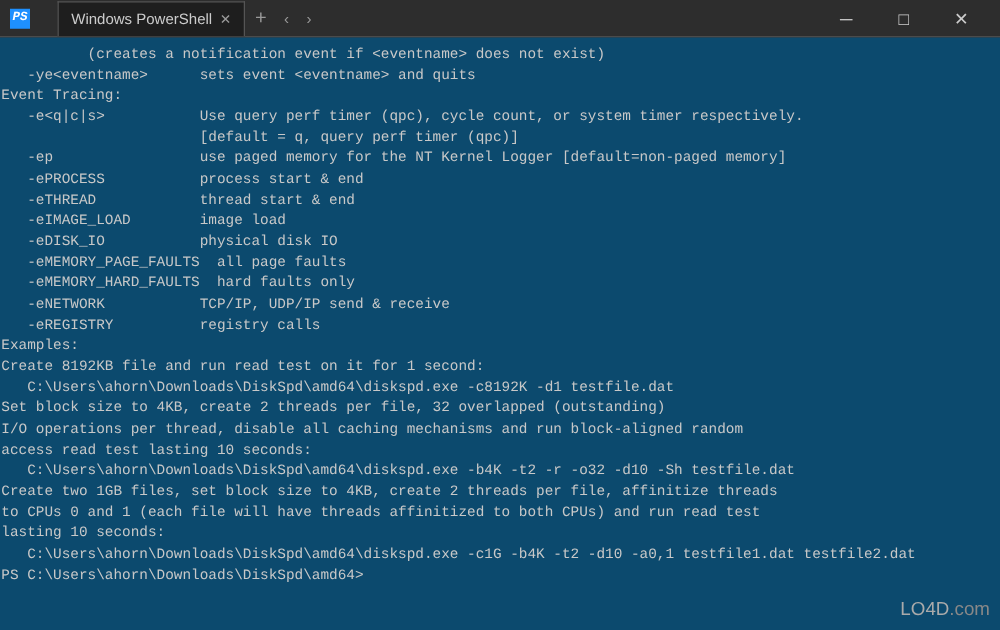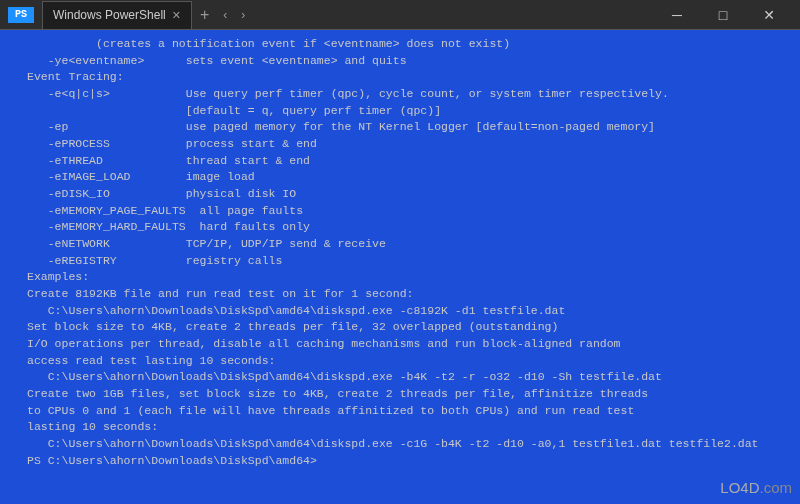--- a/index.html
+++ b/index.html
@@ -14,31 +14,32 @@
     
     .titlebar {
       background: #2d2d2d;
       height: 30px;
       display: flex;
       align-items: center;
       padding: 0 8px;
       border-bottom: 1px solid #555;
     }
     .titlebar-icon {
-      width: 26px;
+      width: 16px;
       height: 16px;
-      margin-right: 6px;
+      margin-right: 20px;
       background: #1e90ff;
       display: flex;
       align-items: center;
       justify-content: center;
       font-size: 10px;
       color: white;
       font-weight: bold;
       flex-shrink: 0;
+      font-style: italic;
     }
     .tab-area {
       display: flex;
       align-items: center;
       gap: 2px;
     }
     .tab {
       background: #1e1e1e;
       color: #ccc;
       font-size: 12px;
@@ -76,25 +77,25 @@
       align-items: center;
       justify-content: center;
       color: #ccc;
       font-size: 14px;
       cursor: pointer;
       font-family: 'Segoe UI', sans-serif;
     }
 
     
     .terminal {
-      background: #1d4ed8;
+      background: #0c4a6e;
       color: #c8c8c8;
       font-size: 11.5px;
       line-height: 1.45;
-      padding: 6px 27px;
+      padding: 6px 1px;
       height: calc(504px - 30px);
       overflow: hidden;
       white-space: pre;
     }
 
     .line {
       display: block;
     }
 
     

